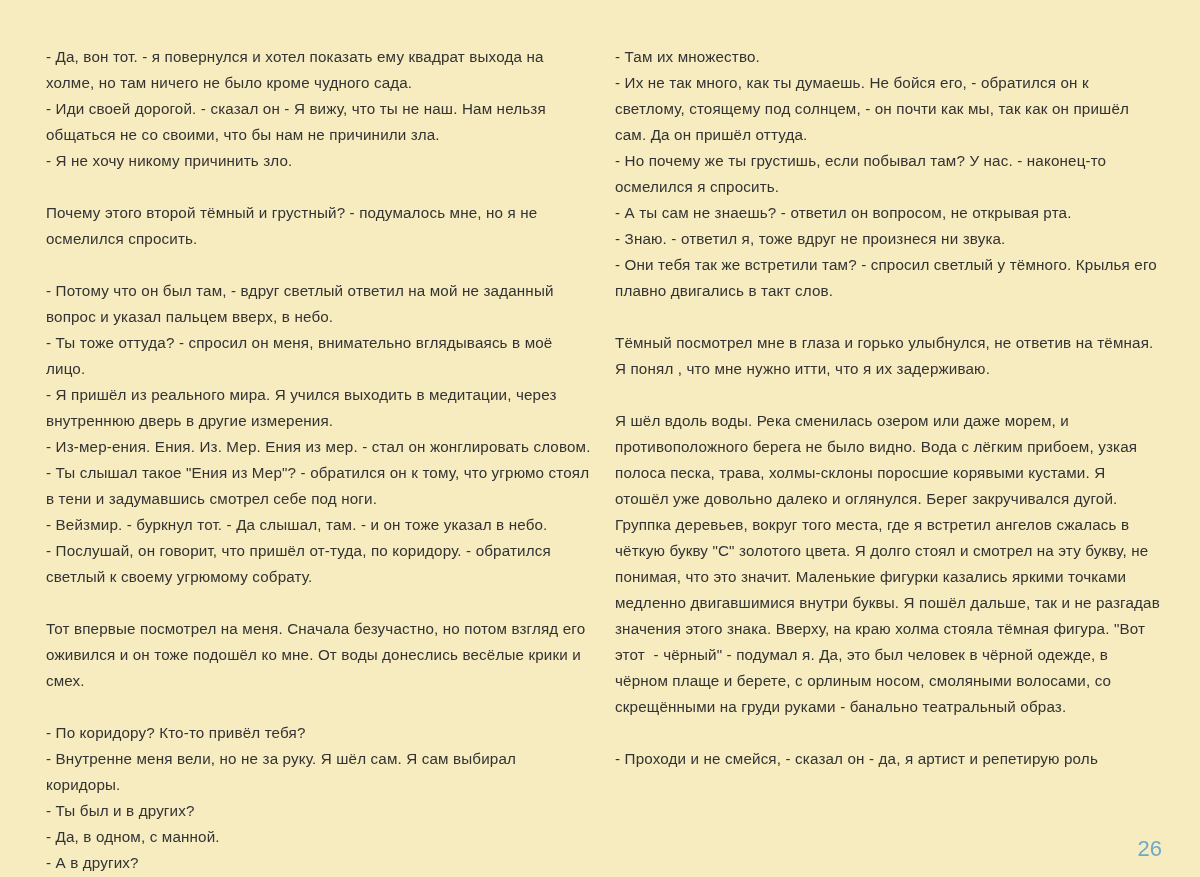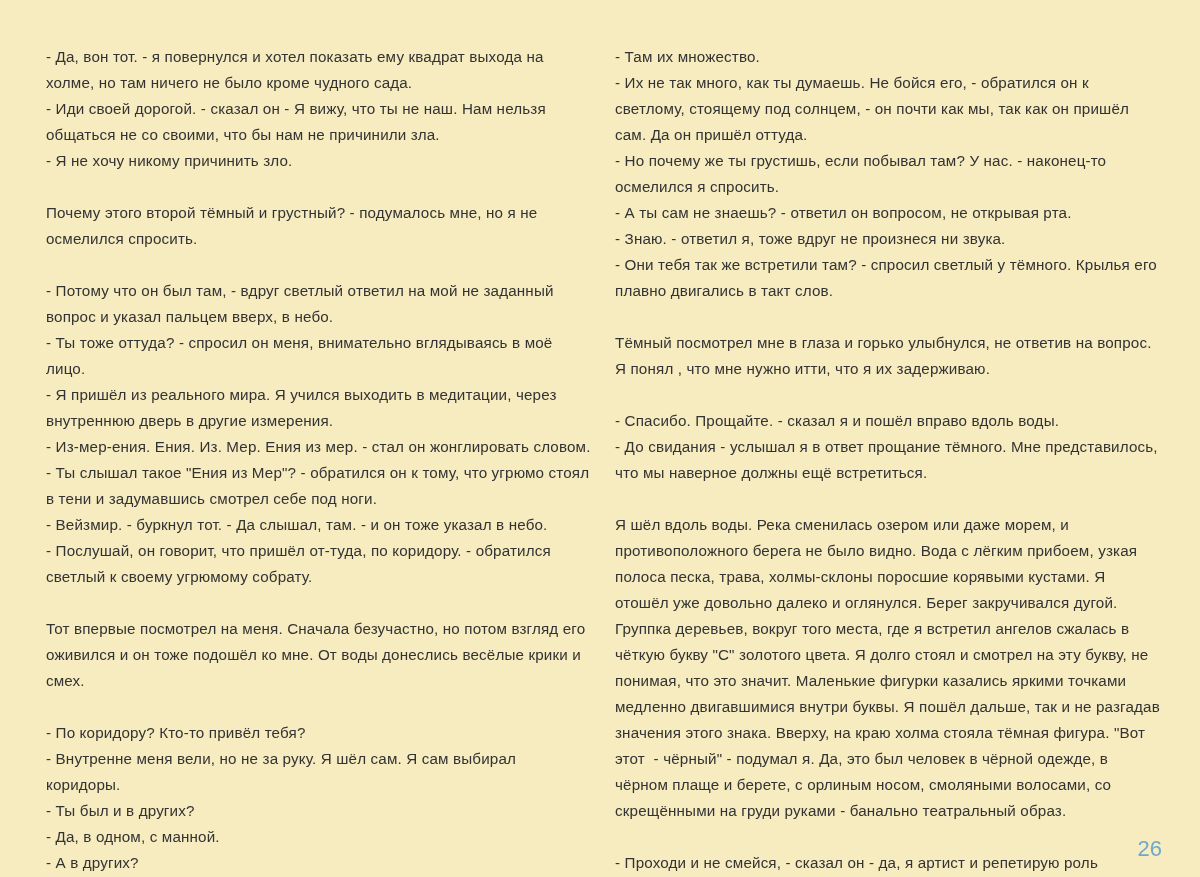--- a/index.html
+++ b/index.html
@@ -98,23 +98,21 @@
 - А в других?</p>
     </div>
 
     <div class="column right">
       <p class="para">- Там их множество.
 - Их не так много, как ты думаешь. Не бойся его, - обратился он к светлому, стоящему под солнцем, - он почти как мы, так как он пришёл сам. Да он пришёл оттуда.
 - Но почему же ты грустишь, если побывал там? У нас. - наконец-то осмелился я спросить.
 - А ты сам не знаешь? - ответил он вопросом, не открывая рта.
 - Знаю. - ответил я, тоже вдруг не произнеся ни звука.
 - Они тебя так же встретили там? - спросил светлый у тёмного. Крылья его плавно двигались в такт слов.</p>
-      <p class="para">Тёмный посмотрел мне в глаза и горько улыбнулся, не ответив на вопрос. Я понял , что мне нужно итти, что я их задерживаю.</p>
-      <p class="para">- Спасибо. Прощайте. - сказал я и пошёл вправо вдоль воды.
-- До свидания - услышал я в ответ прощание тёмного. Мне представилось, что мы наверное должны ещё встретиться.</p>
+      <p class="para">Тёмный посмотрел мне в глаза и горько улыбнулся, не ответив на тёмная. Я понял , что мне нужно итти, что я их задерживаю.</p>
       <p class="para">Я шёл вдоль воды. Река сменилась озером или даже морем, и противоположного берега не было видно. Вода с лёгким прибоем, узкая полоса песка, трава, холмы-склоны поросшие корявыми кустами. Я отошёл уже довольно далеко и оглянулся. Берег закручивался дугой. Группка деревьев, вокруг того места, где я встретил ангелов сжалась в чёткую букву "С" золотого цвета. Я долго стоял и смотрел на эту букву, не понимая, что это значит. Маленькие фигурки казались яркими точками медленно двигавшимися внутри буквы. Я пошёл дальше, так и не разгадав значения этого знака. Вверху, на краю холма стояла тёмная фигура. "Вот этот  - чёрный" - подумал я. Да, это был человек в чёрной одежде, в чёрном плаще и берете, с орлиным носом, смоляными волосами, со скрещёнными на груди руками - банально театральный образ.</p>
       <p class="para">- Проходи и не смейся, - сказал он - да, я артист и репетирую роль</p>
     </div>
 
   </div>
 
   <div class="page-number">26</div>
 
 </div>
 

